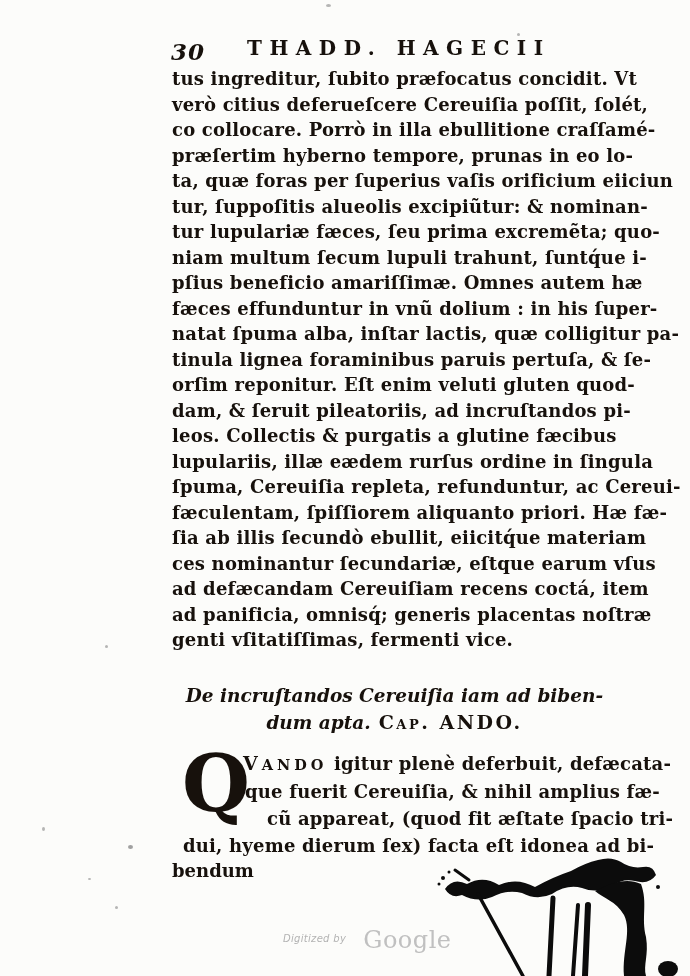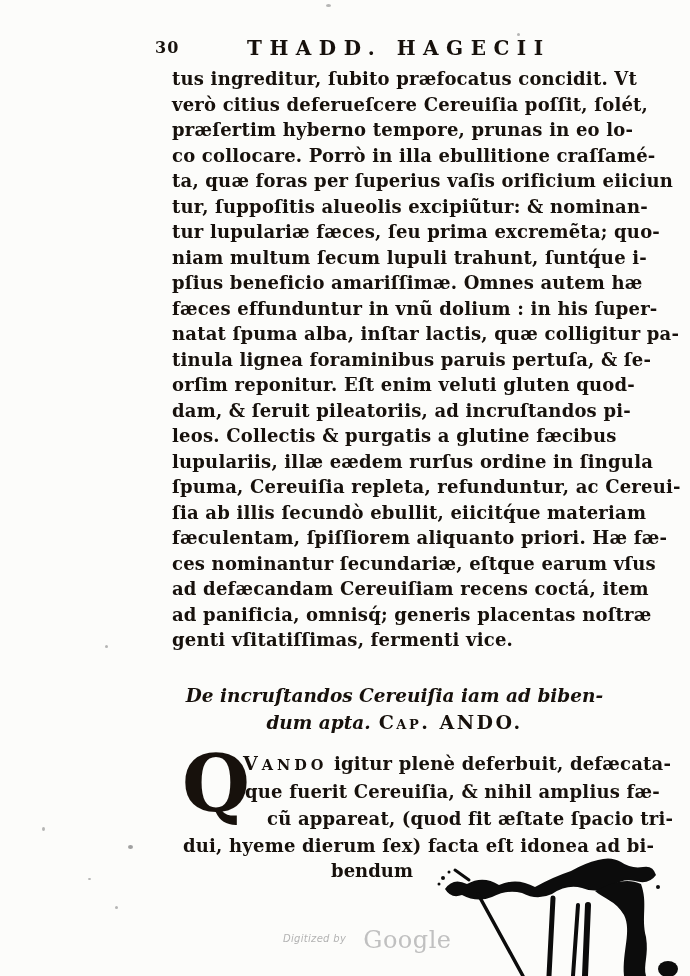--- a/index.html
+++ b/index.html
@@ -7,22 +7,22 @@
     width:690px;height:976px;
     background:#fcfcfa;
     position:relative;
     overflow:hidden;
     font-family:"DejaVu Serif", serif;
     color:#17110c;
   }
   .page{position:absolute;inset:0;}
   
   .folio{
-    position:absolute;left:155px;top:38px;
-    font-size:16px;font-weight:700;letter-spacing:1px;
+    position:absolute;left:171px;top:38px;
+    font-size:23px;font-weight:700;letter-spacing:1px;font-style:italic;
   }
   .running-title{
     position:absolute;left:247px;top:36px;
     font-size:20px;font-weight:700;letter-spacing:7.5px;white-space:nowrap;
   }
   
   .textblock{
     position:absolute;left:172px;top:66px;width:482px;
   }
   .bline{
@@ -51,21 +51,21 @@
     letter-spacing:.2px;white-space:nowrap;
   }
   .ind1{padding-left:71px;}
   .ind2{padding-left:73px;}
   .ind3{padding-left:95px;}
   .ind4{padding-left:11px;}
   .leadcap{font-size:19px;letter-spacing:4px;}
   .leadcaps{font-size:14.5px;letter-spacing:4px;margin-top:42px;}
   .catchword{
     font-size:18px;font-weight:700;
-    text-align:center;padding-right:82px;margin-top:1px;
+    text-align:left;padding-right:82px;margin-top:1px;
   }
   
   .watermark{
     position:absolute;left:283px;top:926px;white-space:nowrap;
   }
   .wm-pre{
     font-family:"DejaVu Sans", sans-serif;
     font-size:10px;color:#b3b3b3;vertical-align:6px;letter-spacing:.3px;font-style:italic;
   }
   .wm-logo{
@@ -81,37 +81,37 @@
 <body>
 
 <div class="page">
 
   <div class="folio">30</div>
   <div class="running-title">THADD. HAGECII</div>
 
   <div class="textblock">
     <div class="bline">tus ingreditur, ſubito præfocatus concidit. Vt</div>
     <div class="bline">verò citius deferueſcere Cereuiſia poſſit, ſolét,</div>
+    <div class="bline">co collocare. Porrò in illa ebullitione craſſamé-</div>
     <div class="bline">præſertim hyberno tempore, prunas in eo lo-</div>
-    <div class="bline">co collocare. Porrò in illa ebullitione craſſamé-</div>
     <div class="bline">ta, quæ foras per ſuperius vaſis orificium eiiciun</div>
     <div class="bline">tur, ſuppoſitis alueolis excipiũtur: &amp; nominan-</div>
     <div class="bline">tur lupulariæ fæces, ſeu prima excremẽta; quo-</div>
     <div class="bline">niam multum ſecum lupuli trahunt, ſuntq́ue i-</div>
     <div class="bline">pſius beneficio amariſſimæ. Omnes autem hæ</div>
     <div class="bline">fæces effunduntur in vnũ dolium : in his ſuper-</div>
     <div class="bline">natat ſpuma alba, inſtar lactis, quæ colligitur pa-</div>
     <div class="bline">tinula lignea foraminibus paruis pertuſa, &amp; ſe-</div>
     <div class="bline">orſim reponitur. Eſt enim veluti gluten quod-</div>
     <div class="bline">dam, &amp; ſeruit pileatoriis, ad incruſtandos pi-</div>
     <div class="bline">leos.  Collectis &amp; purgatis a glutine fæcibus</div>
     <div class="bline">lupulariis, illæ eædem rurſus ordine in ſingula</div>
     <div class="bline">ſpuma, Cereuiſia repleta, refunduntur, ac Cereui-</div>
+    <div class="bline">fæculentam, ſpiſſiorem aliquanto priori. Hæ fæ-</div>
     <div class="bline">ſia ab illis ſecundò ebullit, eiicitq́ue materiam</div>
-    <div class="bline">fæculentam, ſpiſſiorem aliquanto priori. Hæ fæ-</div>
     <div class="bline">ces nominantur ſecundariæ, eſtque earum vſus</div>
     <div class="bline">ad defæcandam Cereuiſiam recens coctá, item</div>
     <div class="bline">ad panificia, omnisq́; generis placentas noſtræ</div>
     <div class="bline">genti vſitatiſſimas, fermenti vice.</div>
   </div>
 
   <div class="chap-heading">
     <div class="chap-line1">De incruſtandos Cereuiſia iam ad biben-</div>
     <div class="chap-line2"><span class="ital">dum apta.</span><span class="caps">Cap. ANDO.</span></div>
   </div>

